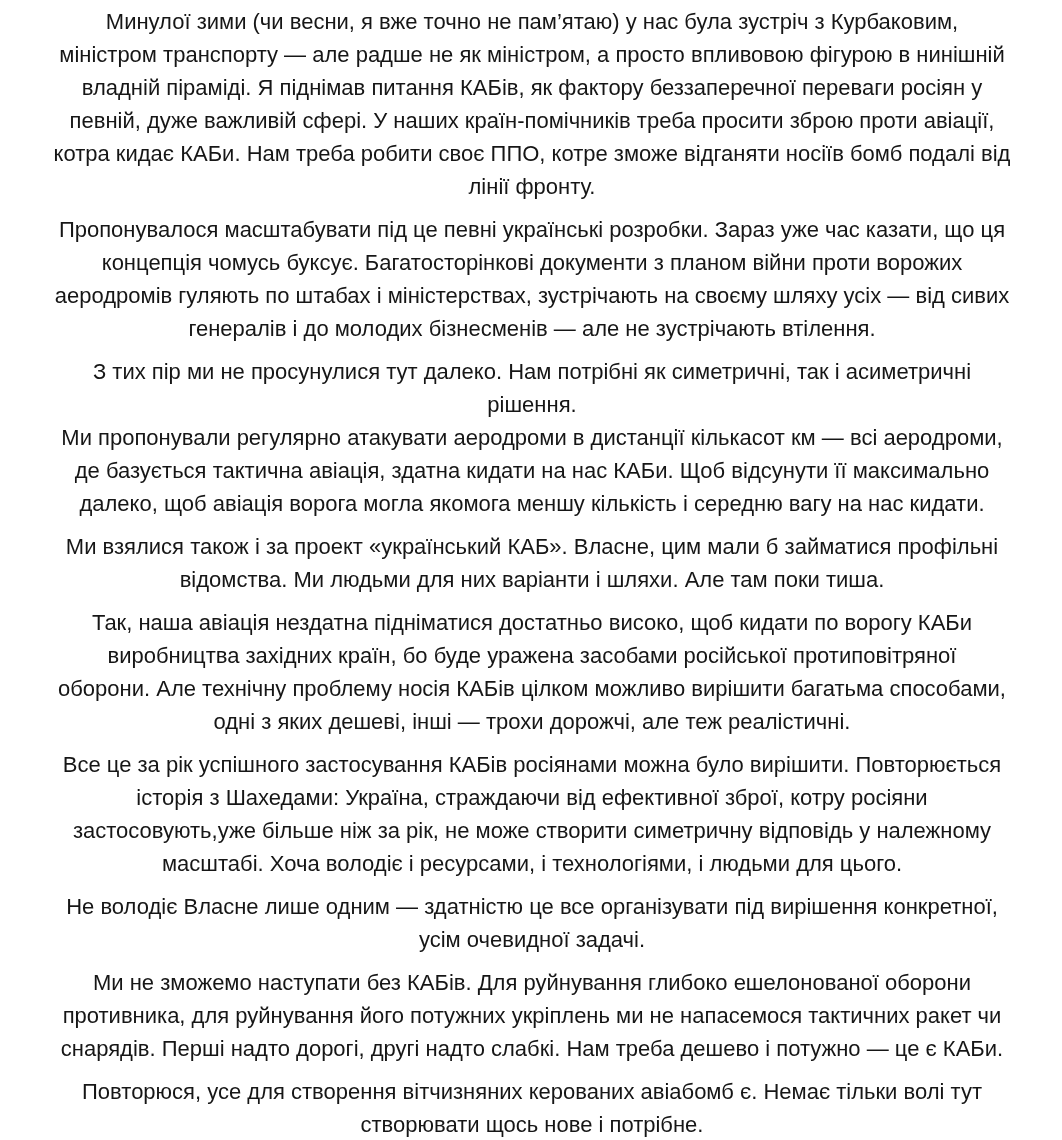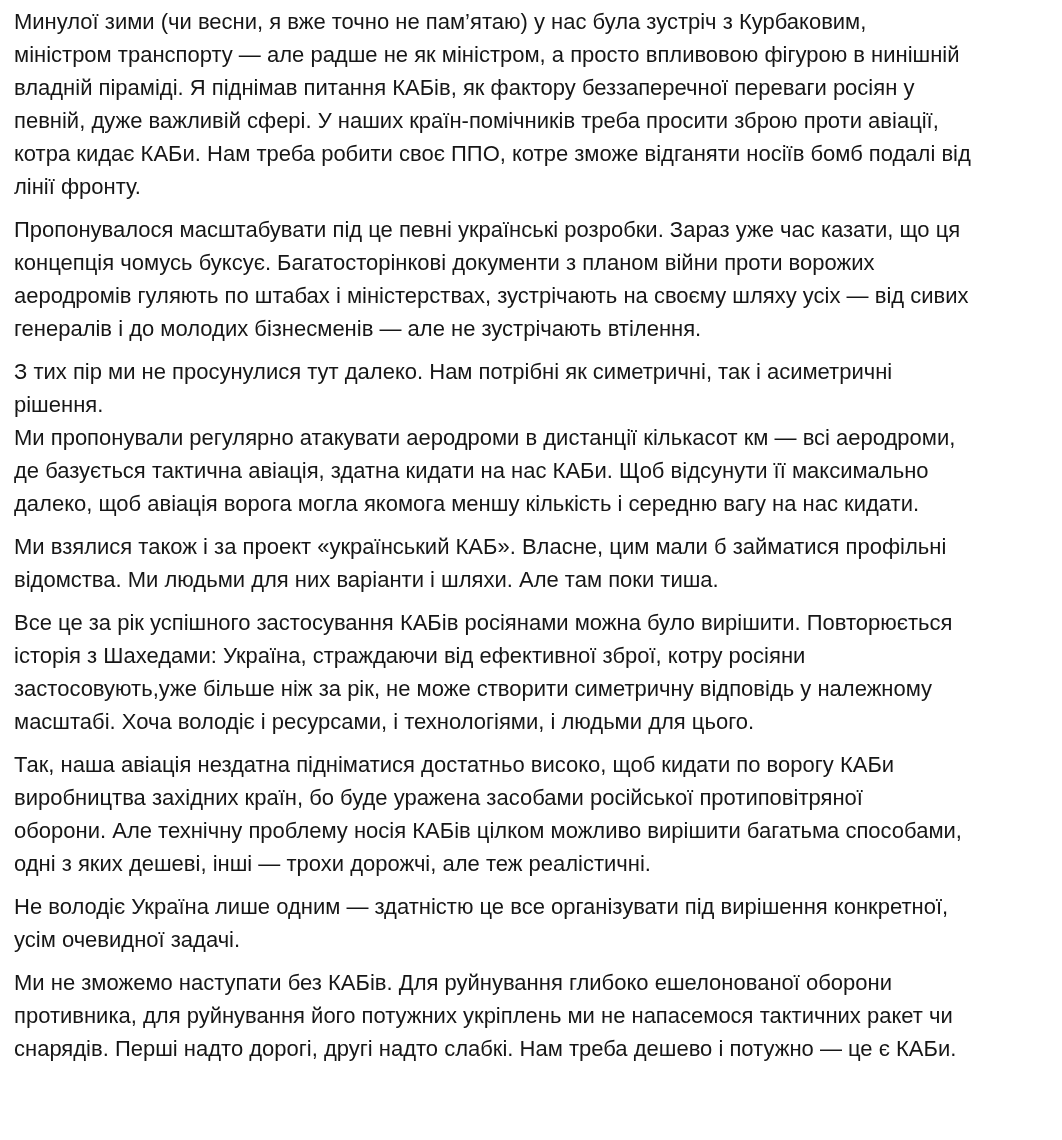--- a/index.html
+++ b/index.html
@@ -16,20 +16,21 @@
     font-family: "Liberation Sans", "DejaVu Sans", sans-serif;
     font-size: 22px;
     line-height: 33px;
     color: #161616;
     overflow: hidden;
   }
   .doc p {
     margin: 0 0 10px 0;
     white-space: pre-line; 
     font-weight: 400;
+    text-align: center;
   }
 </style>
 </head>
 <body>
 
 <div class="doc">
   <p>Минулої зими (чи весни, я вже точно не пам’ятаю) у нас була зустріч з Курбаковим,
 міністром транспорту — але радше не як міністром, а просто впливовою фігурою в нинішній
 владній піраміді. Я піднімав питання КАБів, як фактору беззаперечної переваги росіян у
 певній, дуже важливій сфері. У наших країн-помічників треба просити зброю проти авіації,
@@ -39,26 +40,28 @@
 концепція чомусь буксує. Багатосторінкові документи з планом війни проти ворожих
 аеродромів гуляють по штабах і міністерствах, зустрічають на своєму шляху усіх — від сивих
 генералів і до молодих бізнесменів — але не зустрічають втілення.</p>
   <p>З тих пір ми не просунулися тут далеко. Нам потрібні як симетричні, так і асиметричні
 рішення.
 Ми пропонували регулярно атакувати аеродроми в дистанції кількасот км — всі аеродроми,
 де базується тактична авіація, здатна кидати на нас КАБи. Щоб відсунути її максимально
 далеко, щоб авіація ворога могла якомога меншу кількість і середню вагу на нас кидати.</p>
   <p>Ми взялися також і за проект «український КАБ». Власне, цим мали б займатися профільні
 відомства. Ми людьми для них варіанти і шляхи. Але там поки тиша.</p>
+  <p>Так, наша авіація нездатна підніматися достатньо високо, щоб кидати по ворогу КАБи
+виробництва західних країн, бо буде уражена засобами російської протиповітряної
+оборони. Але технічну проблему носія КАБів цілком можливо вирішити багатьма способами,
+одні з яких дешеві, інші — трохи дорожчі, але теж реалістичні.</p>
   <p>Все це за рік успішного застосування КАБів росіянами можна було вирішити. Повторюється
 історія з Шахедами: Україна, страждаючи від ефективної зброї, котру росіяни
 застосовують,уже більше ніж за рік, не може створити симетричну відповідь у належному
 масштабі. Хоча володіє і ресурсами, і технологіями, і людьми для цього.</p>
-  <p>Так, наша авіація нездатна підніматися достатньо високо, щоб кидати по ворогу КАБи
-виробництва західних країн, бо буде уражена засобами російської протиповітряної
-оборони. Але технічну проблему носія КАБів цілком можливо вирішити багатьма способами,
-одні з яких дешеві, інші — трохи дорожчі, але теж реалістичні.</p>
-  <p>Не володіє Україна лише одним — здатністю це все організувати під вирішення конкретної,
+  <p>Не володіє Власне лише одним — здатністю це все організувати під вирішення конкретної,
 усім очевидної задачі.</p>
   <p>Ми не зможемо наступати без КАБів. Для руйнування глибоко ешелонованої оборони
 противника, для руйнування його потужних укріплень ми не напасемося тактичних ракет чи
 снарядів. Перші надто дорогі, другі надто слабкі. Нам треба дешево і потужно — це є КАБи.</p>
+  <p>Повторюся, усе для створення вітчизняних керованих авіабомб є. Немає тільки волі тут
+створювати щось нове і потрібне.</p>
 </div>
 
 </body></html>

